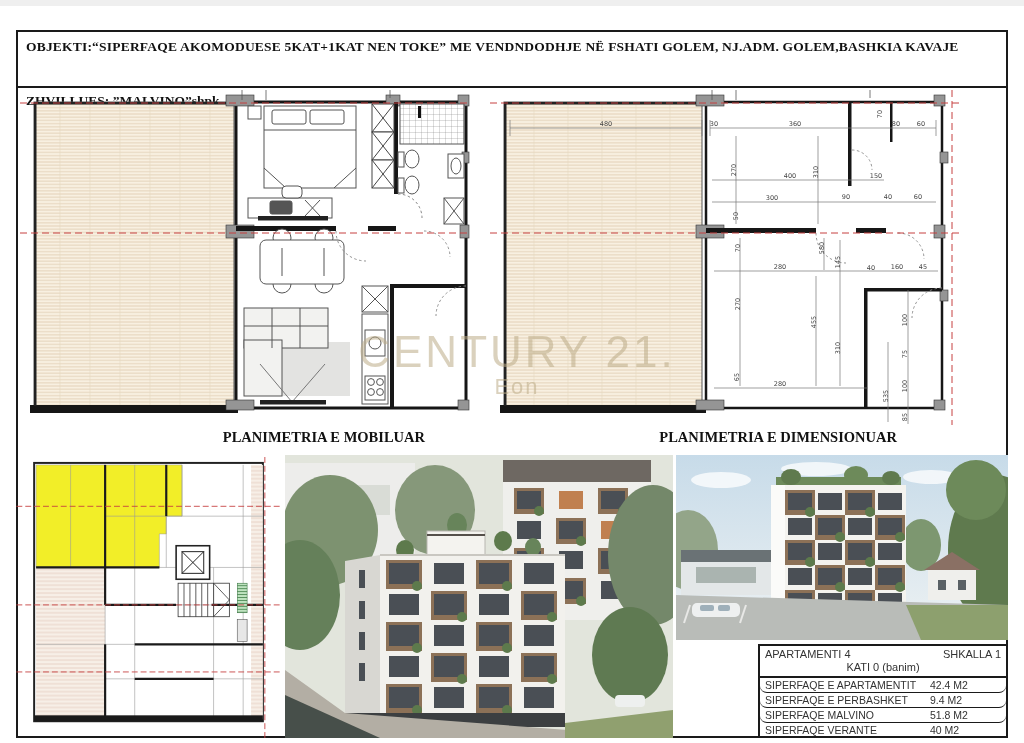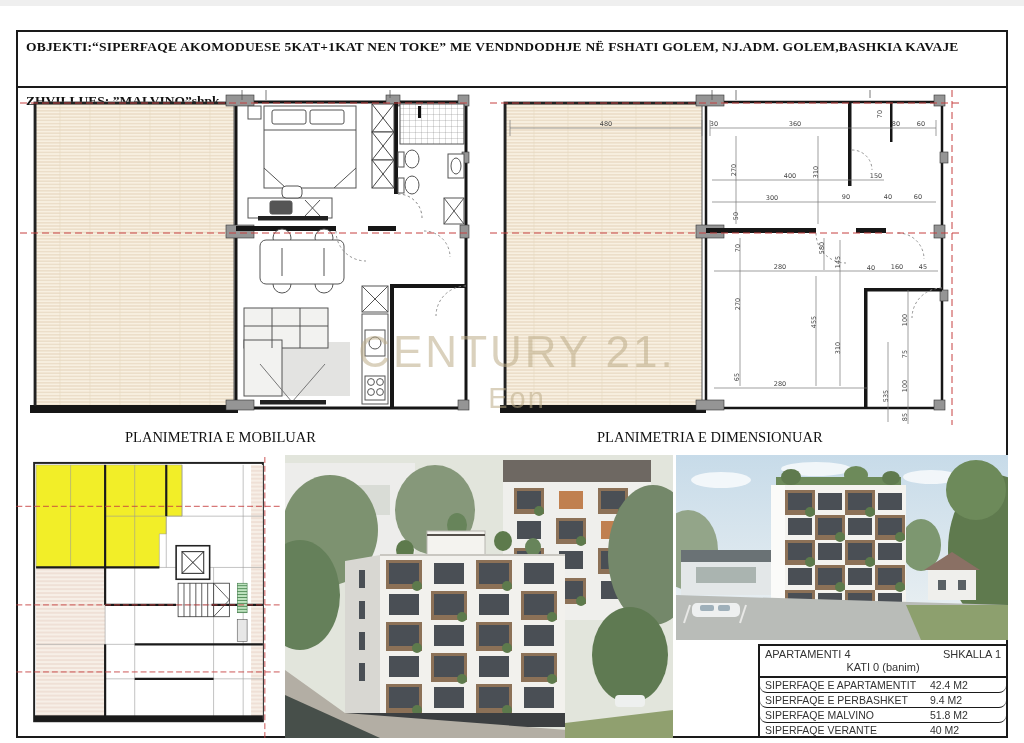--- a/index.html
+++ b/index.html
@@ -5,25 +5,25 @@
   html,body{margin:0;padding:0;background:#ffffff;}
   body{width:1024px;height:743px;position:relative;overflow:hidden;
        font-family:"Liberation Sans",sans-serif;}
   .abs{position:absolute;}
   .topstrip{left:0;top:0;width:1024px;height:6px;background:#efefef;}
   .frame{left:16px;top:30px;width:992px;height:708px;border:2px solid #1a1a1a;background:#fff;box-sizing:border-box;}
   .header-box{left:16px;top:30px;width:992px;height:58px;border:2px solid #1a1a1a;box-sizing:border-box;background:#fff;
               font-family:"Liberation Serif",serif;font-weight:bold;color:#111;}
   .header-line1{position:absolute;left:8px;top:7px;font-size:13.5px;letter-spacing:.2px;white-space:nowrap;}
   .header-line2{position:absolute;left:8px;top:33px;font-size:13.5px;margin-top:28px;}
-  .caption{font-family:"Liberation Serif",serif;font-weight:normal;font-size:14.5px;color:#111;text-align:left;}
+  .caption{font-family:"Liberation Serif",serif;font-weight:bold;font-size:14.5px;color:#111;text-align:right;}
   .watermark{left:352px;top:330px;width:330px;text-align:center;z-index:6;pointer-events:none;
              color:rgba(188,172,134,0.55);font-weight:normal;}
   .wm1{font-size:44px;letter-spacing:3px;line-height:1;}
-  .wm2{font-size:29px;letter-spacing:2px;line-height:1;margin-top:10px;}
+  .wm2{font-size:22px;letter-spacing:2px;line-height:1;margin-top:2px;}
   .info-table{left:758px;top:644px;width:250px;height:94px;border:2px solid #1a1a1a;box-sizing:border-box;background:#fff;color:#333;}
   .it-head{position:relative;height:32px;border-bottom:2px solid #1a1a1a;box-sizing:border-box;font-size:11px;}
   .it-apart{position:absolute;left:5px;top:2px;}
   .it-stair{position:absolute;right:5px;top:2px;}
   .it-floor{position:absolute;left:0;right:0;top:15px;text-align:center;}
   .it-row{position:relative;height:15px;border-bottom:1.5px solid #1a1a1a;box-sizing:border-box;font-size:10.5px;border-radius:7px;}
   .it-row:last-child{border-bottom:none;}
   .it-label{position:absolute;left:5px;top:1px;}
   .it-value{position:absolute;left:170px;top:1px;text-align:center;}
   svg text{font-family:"DejaVu Sans",sans-serif;}

